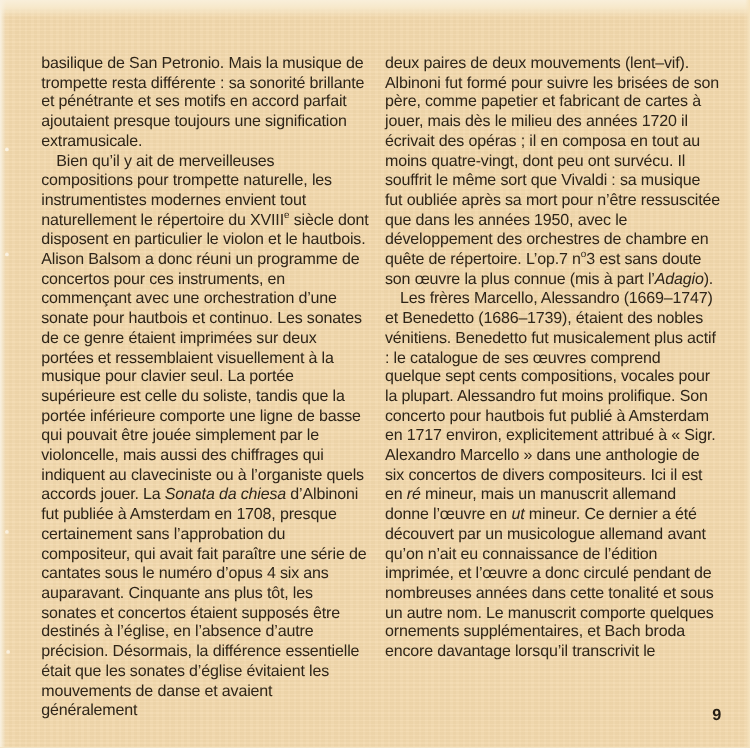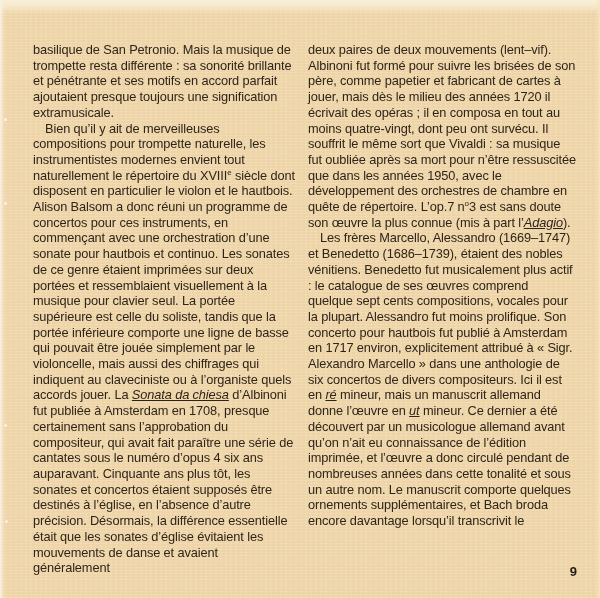--- a/index.html
+++ b/index.html
@@ -68,21 +68,21 @@
   .col {
     font-size: 12.8px;
     line-height: 15.7px;
     letter-spacing: -0.12px;
     text-align: left;
   }
   .col-left  { width: 262px; }
   .col-right { width: 268px; }
   .para { margin: 0; }
   .para.indent { text-indent: 12px; }
-  .it  { font-style: italic; text-decoration: underline; }
+  .it  { font-style: italic; }
   .sup { vertical-align: super; font-size: 0.62em; line-height: 0; letter-spacing: 0; }
   .page-number {
     position: absolute;
     right: 23px;
     bottom: 19px;
     font-size: 13px;
     font-weight: bold;
     color: #241d13;
   }
 </style>

